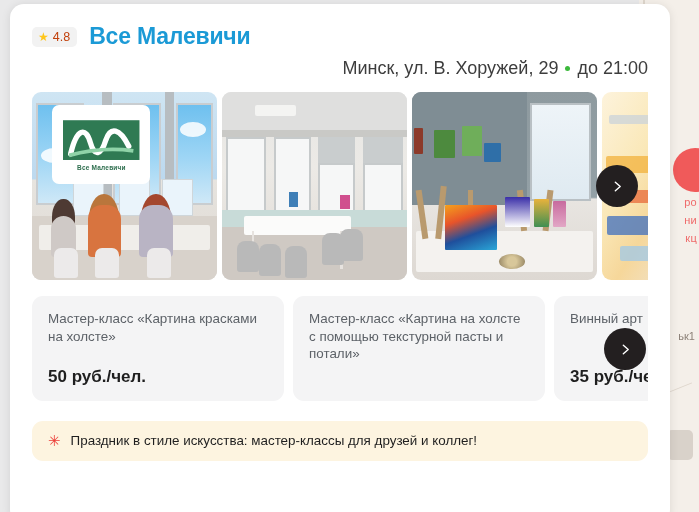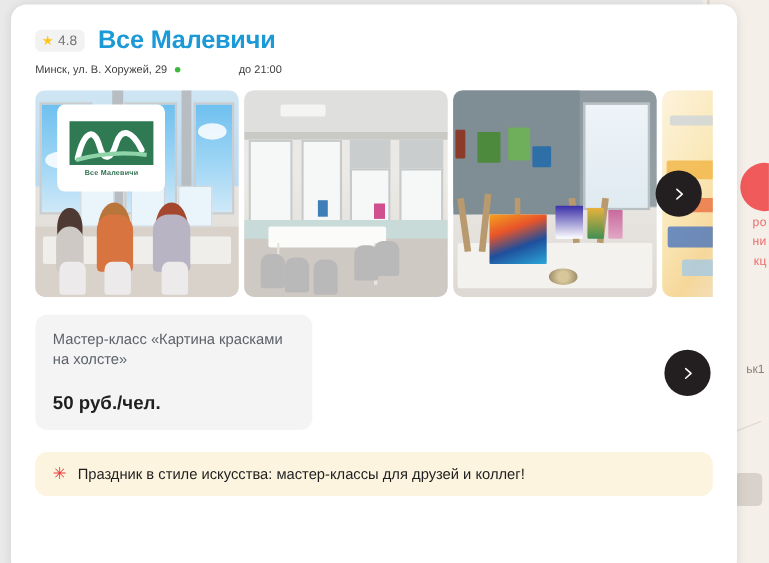--- a/index.html
+++ b/index.html
@@ -65,35 +65,35 @@
     display: flex; align-items: center; gap: 12px;
     margin-top: 9px;
   }
   .rating {
     display: inline-flex; align-items: center; gap: 4px;
     background: #f2f2f2;
     border-radius: 5px;
     padding: 3px 7px 3px 6px;
   }
   .star { color: #ffc61a; font-size: 12px; line-height: 1; }
-  .rating-val { color: #737373; font-size: 12.5px; }
+  .rating-val { color: #c2410c; font-size: 12.5px; }
   .org-title {
     color: #1b9ad6;
     font-size: 23px;
     font-weight: bold;
     letter-spacing: -.2px;
   }
 
   .addr-row {
     display: flex; align-items: center; gap: 7px;
     margin-top: 8px;
-    color: #3d3d3d; font-size: 10px;
+    color: #3d3d3d; font-size: 18px; justify-content: flex-end;
   }
   .dot { width: 5px; height: 5px; border-radius: 50%; background: #3cb93c; display:inline-block;}
-  .addr-hours { color: #3d3d3d; margin-left: 46px; }
+  .addr-hours { color: #3d3d3d; }
 
   
   .gallery {
     position: relative;
     margin-top: 13px;
     display: flex; gap: 5px;
     height: 188px;
     overflow: hidden;
   }
   .shot {
@@ -177,21 +177,20 @@
     max-width: 600px;
   }
 
   
   .services {
     position: relative;
     margin-top: 16px;
     display: flex; gap: 9px;
     overflow: hidden;
     height: 108px;
-    flex-direction: column;
   }
   .svc {
     flex: 0 0 auto;
     width: 252px; height: 105px;
     background: #f4f4f5;
     border-radius: 11px;
     padding: 14px 16px;
     display: flex; flex-direction: column; justify-content: space-between;
   }
   .svc-name {
@@ -345,20 +344,21 @@
       </div>
     </div>
 
 
     <div class="services">
       <div class="svc">
         <div class="svc-name">Мастер-класс «Картина красками на холсте»</div>
         <div class="svc-price">50 руб./чел.</div>
       </div>
       <div class="svc">
+        <div class="svc-name">Мастер-класс «Картина на холсте с помощью текстурной пасты и потали»</div>
       </div>
       <div class="svc">
         <div class="svc-name">Винный арт</div>
         <div class="svc-price">35 руб./чел.</div>
       </div>
 
       <div class="nav-arrow services-arrow">
         <svg viewBox="0 0 24 24" fill="none" stroke="#ffffff" stroke-width="2.6" stroke-linecap="round" stroke-linejoin="round">
           <polyline points="8 4 17 12 8 20"></polyline>
         </svg>

